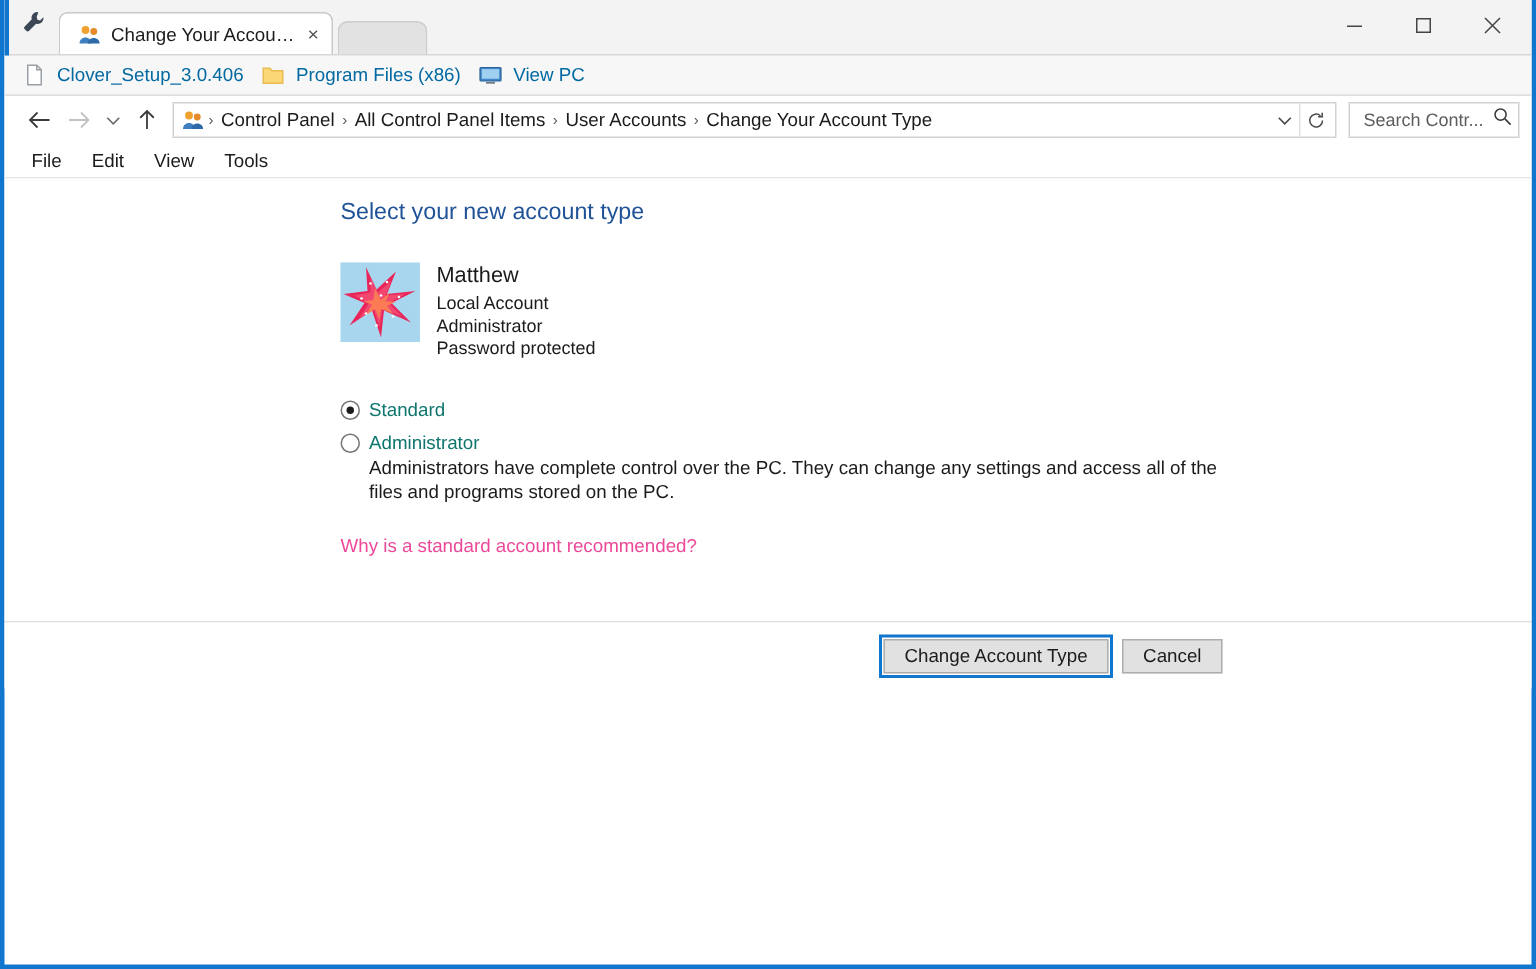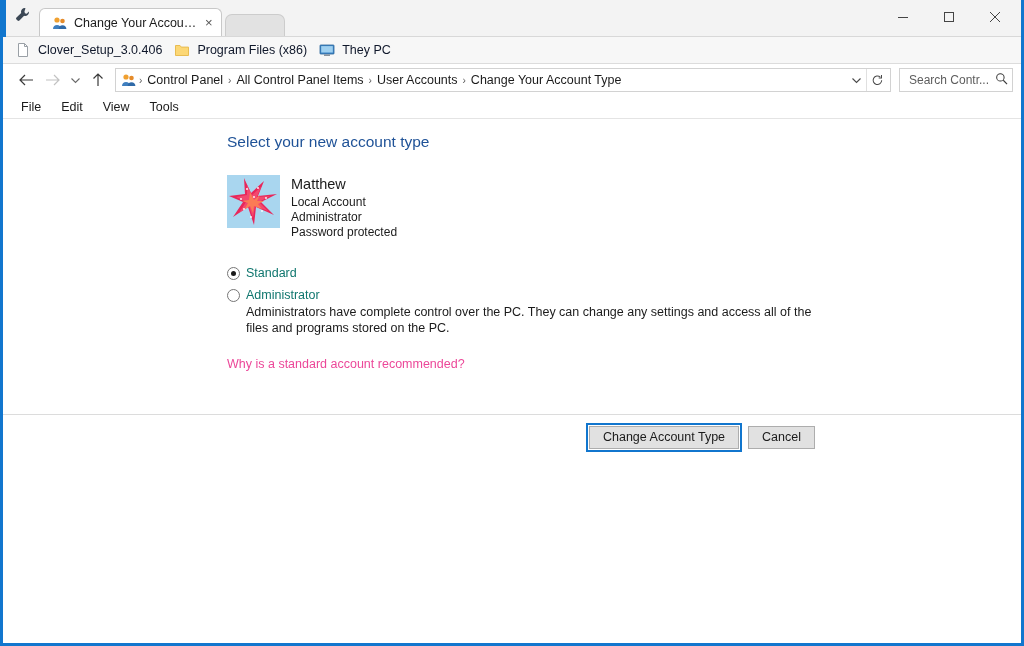--- a/index.html
+++ b/index.html
@@ -104,21 +104,21 @@
     align-items: center;
     padding-left: 9px;
     gap: 0px;
   }
   .bm {
     display: flex;
     align-items: center;
     height: 23px;
     padding: 0 9px 0 3px;
     font-size: 12.5px;
-    color: #0f172a;
+    color: #0369a1;
     white-space: nowrap;
   }
   .bm-icon { width: 16px; height: 16px; margin-right: 7px; flex: none; }
 
   
   #addressbar {
     height: 32px;
     background: #ffffff;
     display: flex;
     align-items: center;
@@ -383,21 +383,21 @@
     </div>
 
     <div class="bm">
       <span class="bm-icon">
         <svg width="16" height="16" viewBox="0 0 16 16">
           <rect x="1" y="3" width="14" height="9" rx="0.6" fill="#3f87c9" stroke="#2a6398" stroke-width="0.8"></rect>
           <rect x="2.2" y="4.1" width="11.6" height="6.4" fill="#9fd0f0"></rect>
           <rect x="5" y="12.6" width="6" height="1.2" fill="#6f7b87"></rect>
         </svg>
       </span>
-      <span>They PC</span>
+      <span>View PC</span>
     </div>
   </div>
 
   <div id="addressbar">
 
     <div class="navbtn">
       <svg width="17" height="14" viewBox="0 0 17 14">
         <path d="M7 2 L2 7 L7 12 M2 7 H15" stroke="#3a3a3a" stroke-width="1.2" fill="none"></path>
       </svg>
     </div>

